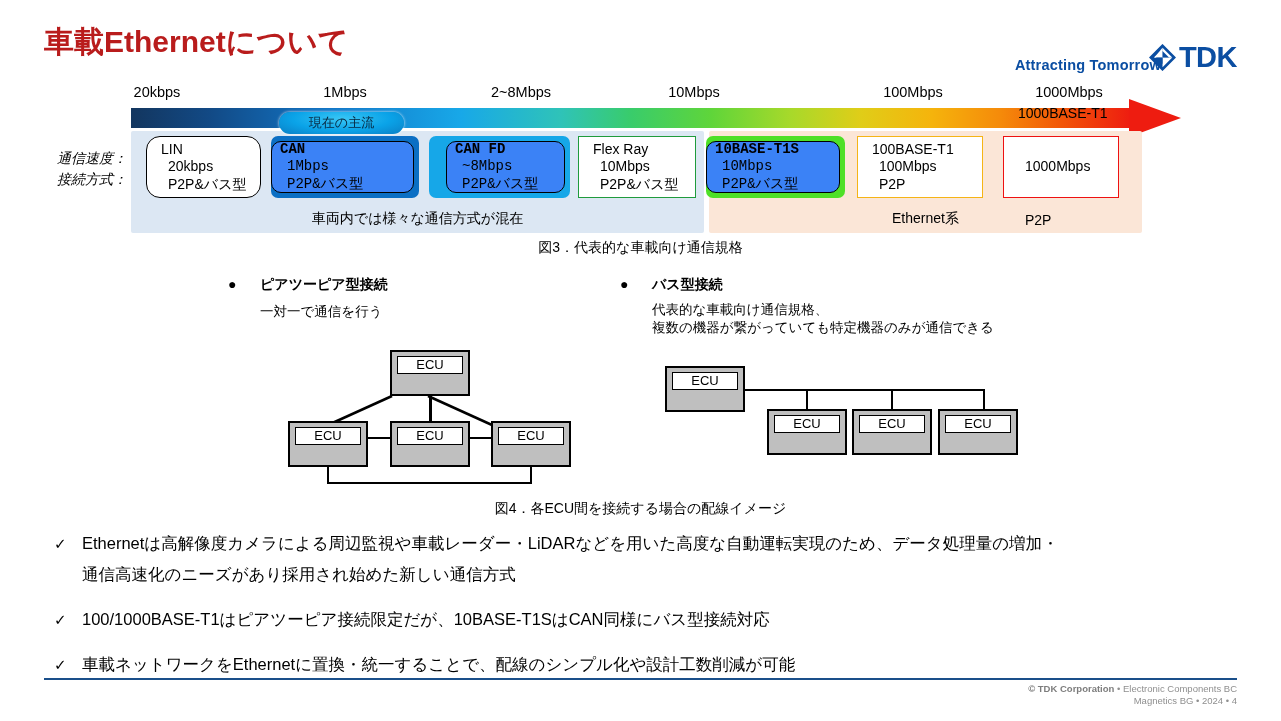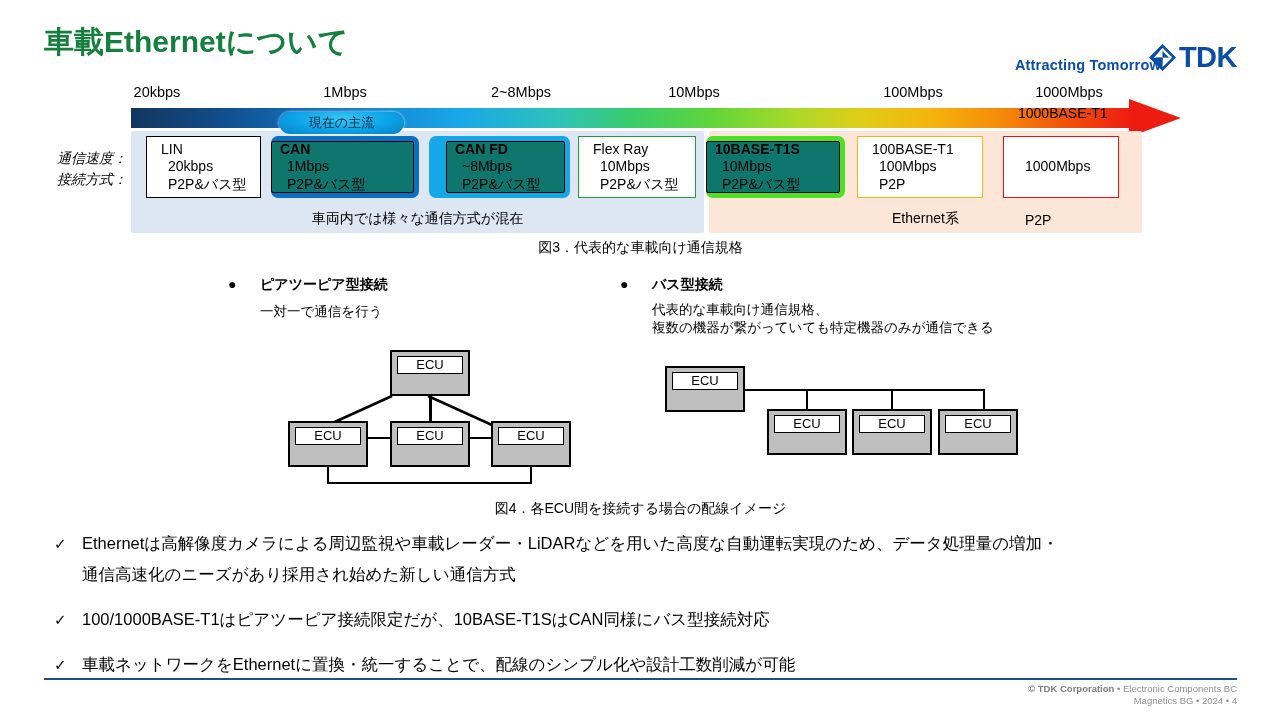--- a/index.html
+++ b/index.html
@@ -10,21 +10,21 @@
     color:#111;
     overflow:hidden;
     position:relative;
   }
   .slide{position:absolute;inset:0;}
 
   
   .title{
     position:absolute;left:44px;top:22px;
     font-size:30px;font-weight:bold;letter-spacing:0px;
-    color:#15803d;
+    color:#b91c1c;
   }
   .tagline{
     position:absolute;right:120px;top:57px;
     font-size:14.5px;font-weight:bold;color:#0b4ea2;
     letter-spacing:.2px;
   }
   .tdk-logo{
     position:absolute;right:44px;top:44px;
     display:flex;align-items:center;gap:3px;
   }
@@ -90,23 +90,23 @@
   }
   .proto .nm{font-weight:normal;}
   .proto.bold .nm{font-weight:bold;}
   .proto .sub{padding-left:7px;}
   .outline{border:1.5px solid #000;}
   .thick{
     border-radius:7px;
     padding:5px;
   }
   .thick .inner{
-    background:#0f766e;border:1.5px solid #000;border-radius:2px;
+    background:#3b82f6;border:1.5px solid #000;border-radius:10px;
     height:100%;box-sizing:border-box;
-    display:flex;flex-direction:column;justify-content:center;padding-left:8px;
+    display:flex;flex-direction:column;justify-content:center;padding-left:8px;font-family:Liberation Mono, monospace;
   }
 
   
   .badge{
     position:absolute;left:279px;top:112px;
     width:125px;height:22px;border-radius:11px/11px;
     background:radial-gradient(ellipse at 50% 30%, #39c6f5 0%, #0aa3e8 55%, #0b7ec4 100%);
     box-shadow:0 0 3px rgba(255,255,255,.9);
     display:flex;align-items:center;justify-content:center;
     font-size:13px;color:#07263e;font-weight:normal;
@@ -202,21 +202,21 @@
   </div>
   <div class="band band-eth">
     <div class="band-caption">Ethernet系</div>
   </div>
 
   <div class="axis-labels">
     <div>通信速度：</div>
     <div>接続方式：</div>
   </div>
 
-  <div class="proto outline" style="left:146px;width:115px;">
+  <div class="proto outline" style="left:146px;width:115px;border-radius:14px;">
     <div class="nm">LIN</div>
     <div class="sub">20kbps</div>
     <div class="sub">P2P&amp;バス型</div>
   </div>
 
   <div class="proto thick bold" style="left:271px;width:148px;background:#0b6fc4;padding-left:0;">
     <div class="inner">
       <div class="nm" style="font-weight:bold">CAN</div>
       <div class="sub">1Mbps</div>
       <div class="sub">P2P&amp;バス型</div>

